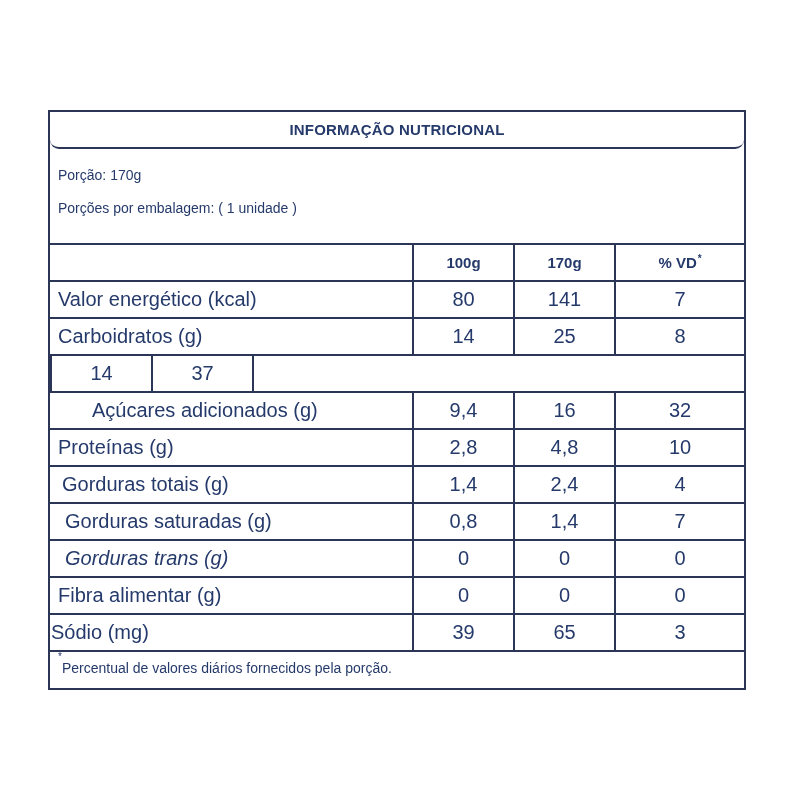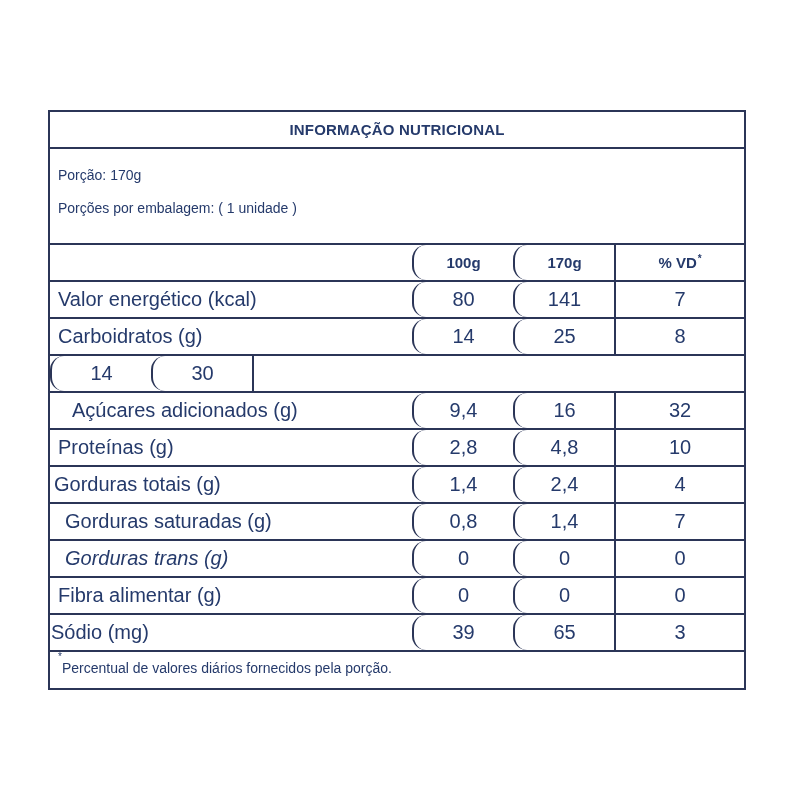--- a/index.html
+++ b/index.html
@@ -23,20 +23,21 @@
     display:flex;
     flex-direction:column;
   }
   .title-row{
     height:37px;
     border-bottom:2px solid var(--navy-border);
     display:flex;align-items:center;justify-content:center;
     font-weight:bold;
     font-size:15px;
     letter-spacing:.2px;
+    border-radius:9px;
   }
   .serving-section{
     height:96px;
     border-bottom:2px solid var(--navy-border);
     padding:9px 8px 0 8px;
     font-size:14px;
   }
   .serving-line{
     height:33px;
     display:flex;align-items:center;
@@ -53,21 +54,20 @@
     display:flex;align-items:center;
     padding-left:8px;
     overflow:hidden;white-space:nowrap;
   }
   .cell-num{
     width:101px;
     flex:0 0 101px;
     border-left:2px solid var(--navy-border);
     display:flex;align-items:center;justify-content:center;
     text-align:center;
-    border-radius:14px;
   }
   .cell-vd{
     width:130px;
     flex:0 0 130px;
     border-left:2px solid var(--navy-border);
     display:flex;align-items:center;justify-content:center;
     text-align:center;
   }
   .header-row{
     font-weight:bold;
@@ -122,40 +122,40 @@
 
     <div class="grid-row">
       <div class="cell-label" style="padding-left: 8px;">Carboidratos (g)</div>
       <div class="cell-num">14</div>
       <div class="cell-num">25</div>
       <div class="cell-vd">8</div>
     </div>
 
     <div class="grid-row">
       <div class="cell-num">14</div>
-      <div class="cell-num">30</div>
+      <div class="cell-num">37</div>
       <div class="cell-vd"></div>
     </div>
 
     <div class="grid-row">
-      <div class="cell-label" style="padding-left: 22px;">Açúcares adicionados (g)</div>
+      <div class="cell-label" style="padding-left: 22px; margin-left: 20px;">Açúcares adicionados (g)</div>
       <div class="cell-num">9,4</div>
       <div class="cell-num">16</div>
       <div class="cell-vd">32</div>
     </div>
 
     <div class="grid-row">
       <div class="cell-label" style="padding-left: 8px;">Proteínas (g)</div>
       <div class="cell-num">2,8</div>
       <div class="cell-num">4,8</div>
       <div class="cell-vd">10</div>
     </div>
 
     <div class="grid-row">
-      <div class="cell-label" style="padding-left: 4px;">Gorduras totais (g)</div>
+      <div class="cell-label" style="padding-left: 12px;">Gorduras totais (g)</div>
       <div class="cell-num">1,4</div>
       <div class="cell-num">2,4</div>
       <div class="cell-vd">4</div>
     </div>
 
     <div class="grid-row">
       <div class="cell-label" style="padding-left: 15px;">Gorduras saturadas (g)</div>
       <div class="cell-num">0,8</div>
       <div class="cell-num">1,4</div>
       <div class="cell-vd">7</div>

